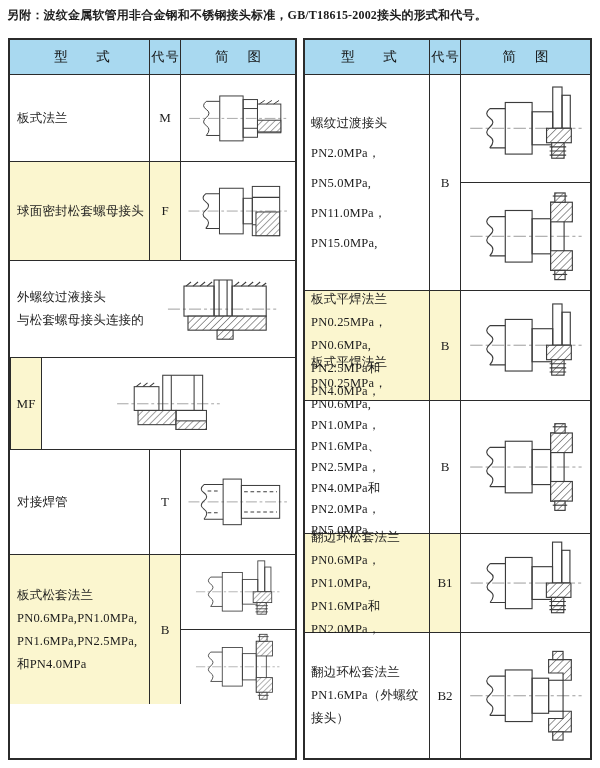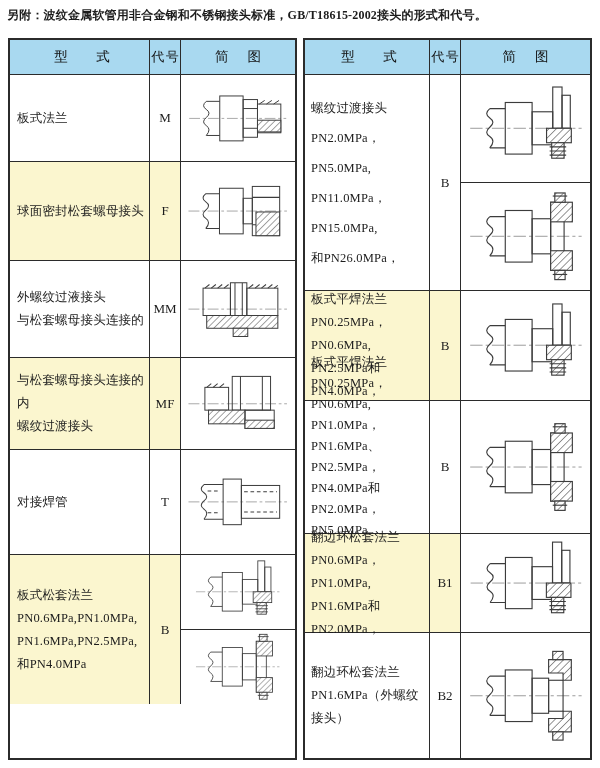--- a/index.html
+++ b/index.html
@@ -114,47 +114,38 @@
             </div>
           </div>
         </div>
         <div class="row" style="height:97px">
           <div class="cell type">
             <div class="lines">
               <div class="ln">外螺纹过液接头</div>
               <div class="ln">与松套螺母接头连接的</div>
             </div>
           </div>
-          <div class="cell code">
-            <span>MM</span>
-          </div>
           <div class="cell diag">
             <div class="dbox">
               <svg viewBox="0 0 120 90" preserveAspectRatio="xMidYMid meet">
                 <g fill="none" stroke="#3c3c3c" stroke-width="1.1">
                   <path d="M6,45 H114" stroke="#777" stroke-width="0.7" stroke-dasharray="12 3 3 3"></path>
                   <rect x="22" y="22" width="30" height="30"></rect>
                   <path d="M24,22 l5,-4 M31,22 l5,-4 M38,22 l5,-4 M45,22 l5,-4"></path>
                   <rect x="70" y="22" width="34" height="30"></rect>
                   <path d="M72,22 l5,-4 M79,22 l5,-4 M86,22 l5,-4 M93,22 l5,-4 M100,22 l4,-3"></path>
                   <path d="M52,16 h18 v36 h-18 z M57,16 v36 M65,16 v36"></path>
                   <rect x="26" y="52" width="78" height="14" fill="url(#hatch)"></rect>
                   <rect x="55" y="66" width="16" height="9" fill="url(#hatch)"></rect>
                 </g>
               </svg>
             </div>
           </div>
         </div>
         <div class="row" style="height:92px">
-          <div class="cell type hl">
-            <div class="lines">
-              <div class="ln">与松套螺母接头连接的内</div>
-              <div class="ln">螺纹过渡接头</div>
-            </div>
-          </div>
           <div class="cell code hl">
             <span>MF</span>
           </div>
           <div class="cell diag">
             <div class="dbox">
               <svg viewBox="0 0 120 90" preserveAspectRatio="xMidYMid meet">
                 <g fill="none" stroke="#3c3c3c" stroke-width="1.1">
                   <path d="M6,45 H114" stroke="#777" stroke-width="0.7" stroke-dasharray="12 3 3 3"></path>
                   <rect x="24" y="27" width="26" height="25"></rect>
                   <path d="M26,27 l5,-4 M33,27 l5,-4 M40,27 l5,-4"></path>
@@ -254,21 +245,20 @@
           <div class="cell diag" style="align-items:center;justify-content:center;flex-direction:row;display:flex;background:var(--header-bg)">
             <span class="sp1">简图</span>
           </div>
         </div>
         <div class="row" style="height:216px">
           <div class="cell type">
             <div class="lines">
               <div class="ln">螺纹过渡接头</div>
               <div class="ln">PN2.0MPa，PN5.0MPa,</div>
               <div class="ln">PN11.0MPa，PN15.0MPa,</div>
-              <div class="ln">和PN26.0MPa，</div>
             </div>
           </div>
           <div class="cell code">
             <span>B</span>
           </div>
           <div class="cell diag">
             <div class="dbox">
               <svg viewBox="0 0 120 90" preserveAspectRatio="xMidYMid meet">
                 <g fill="none" stroke="#3c3c3c" stroke-width="1.1">
                   <path d="M6,45 H114" stroke="#777" stroke-width="0.7" stroke-dasharray="12 3 3 3"></path>

